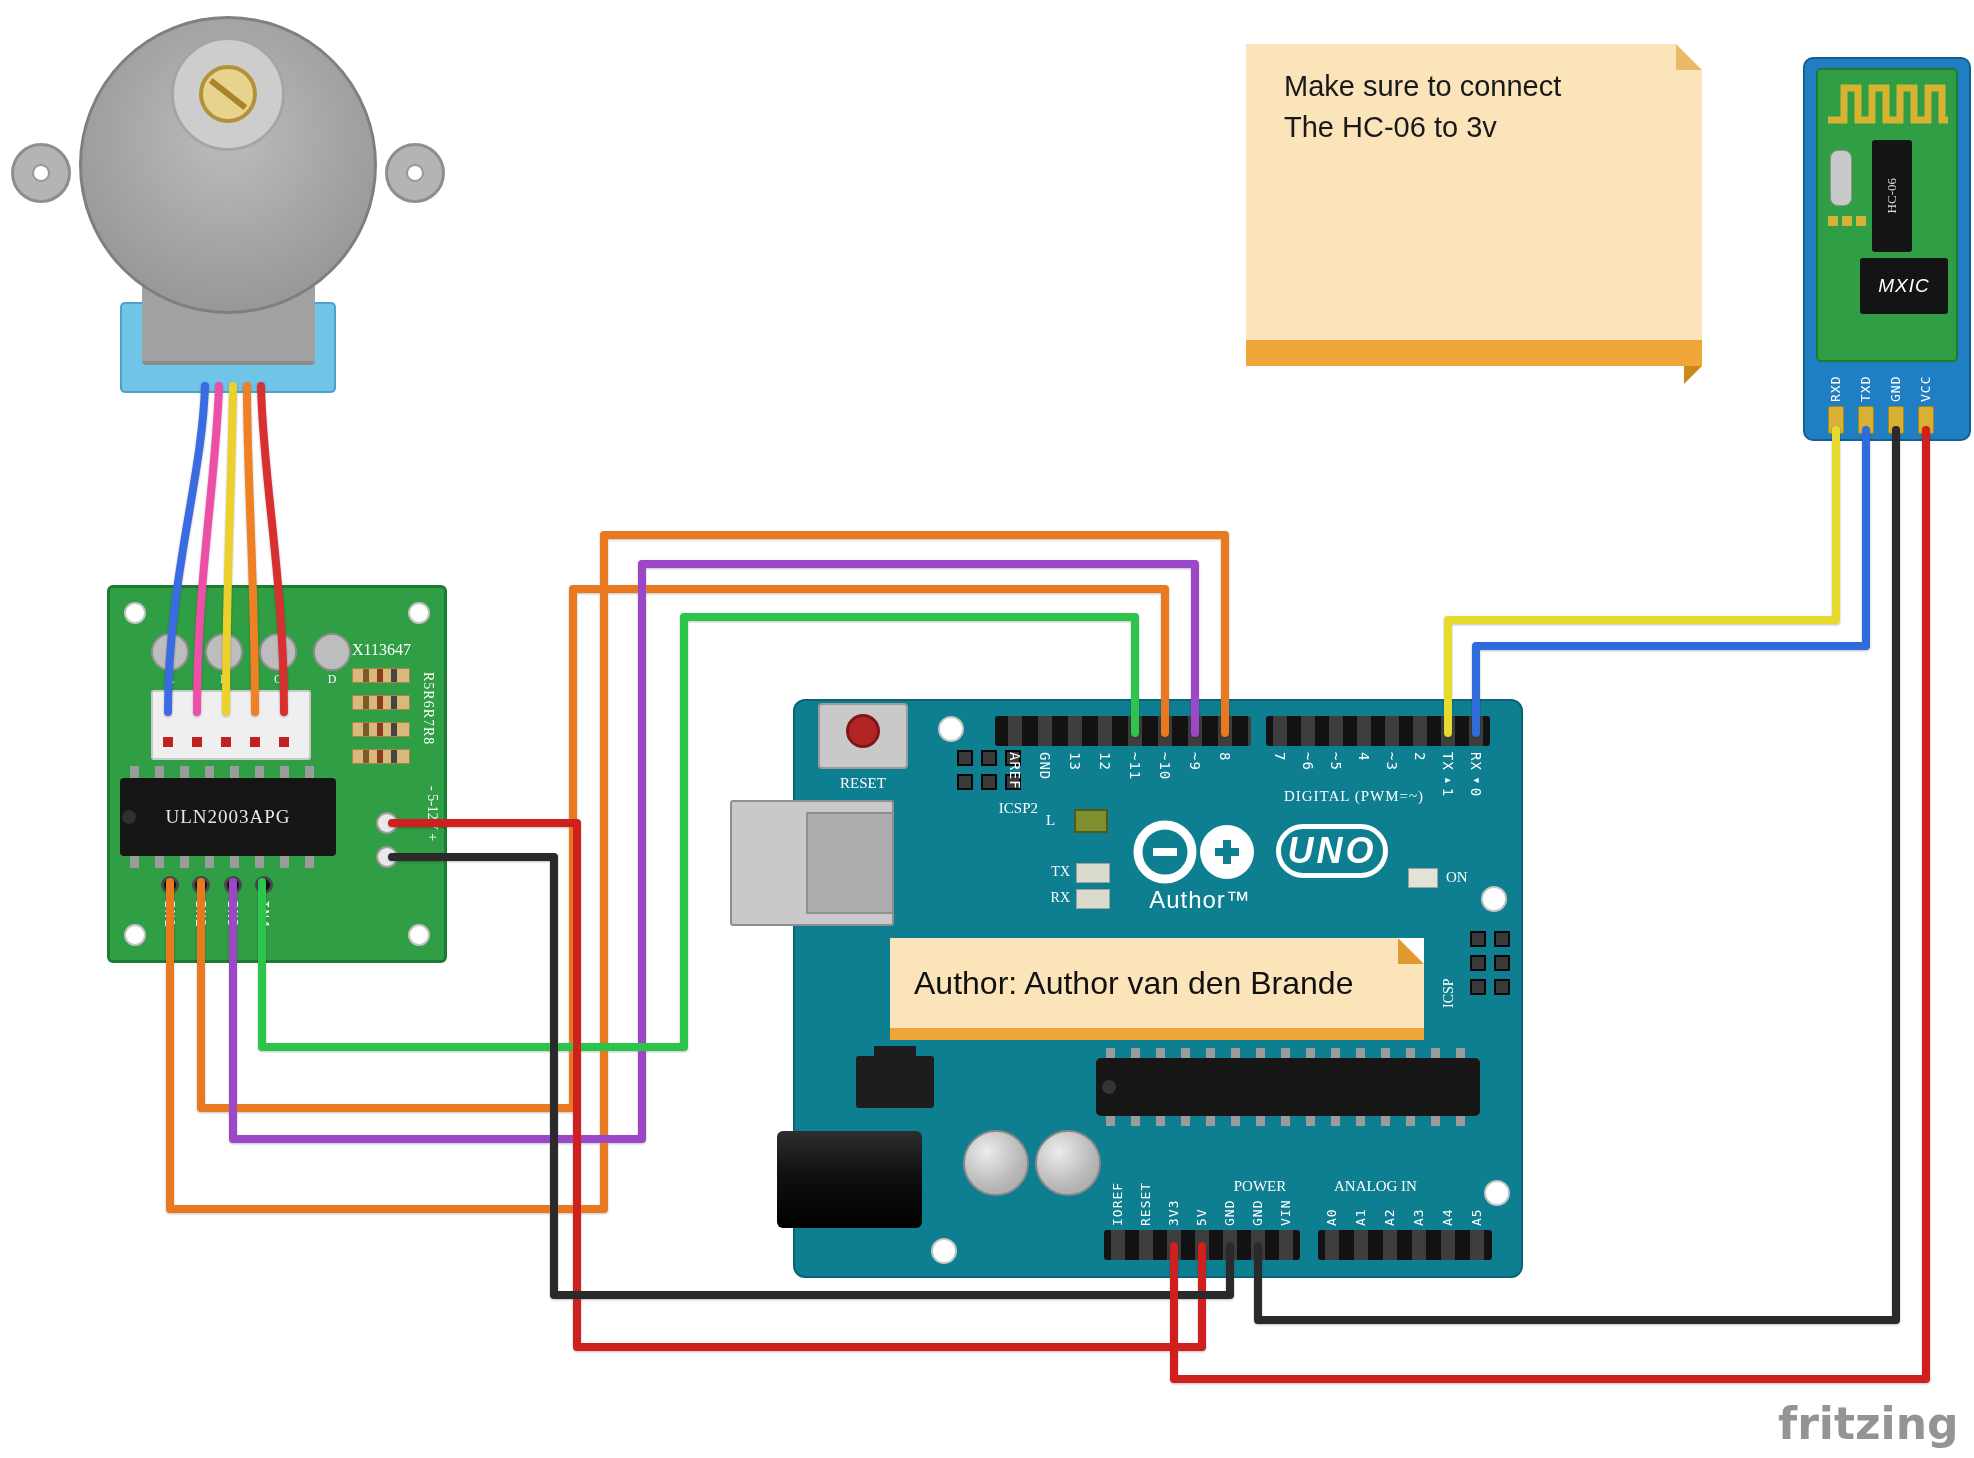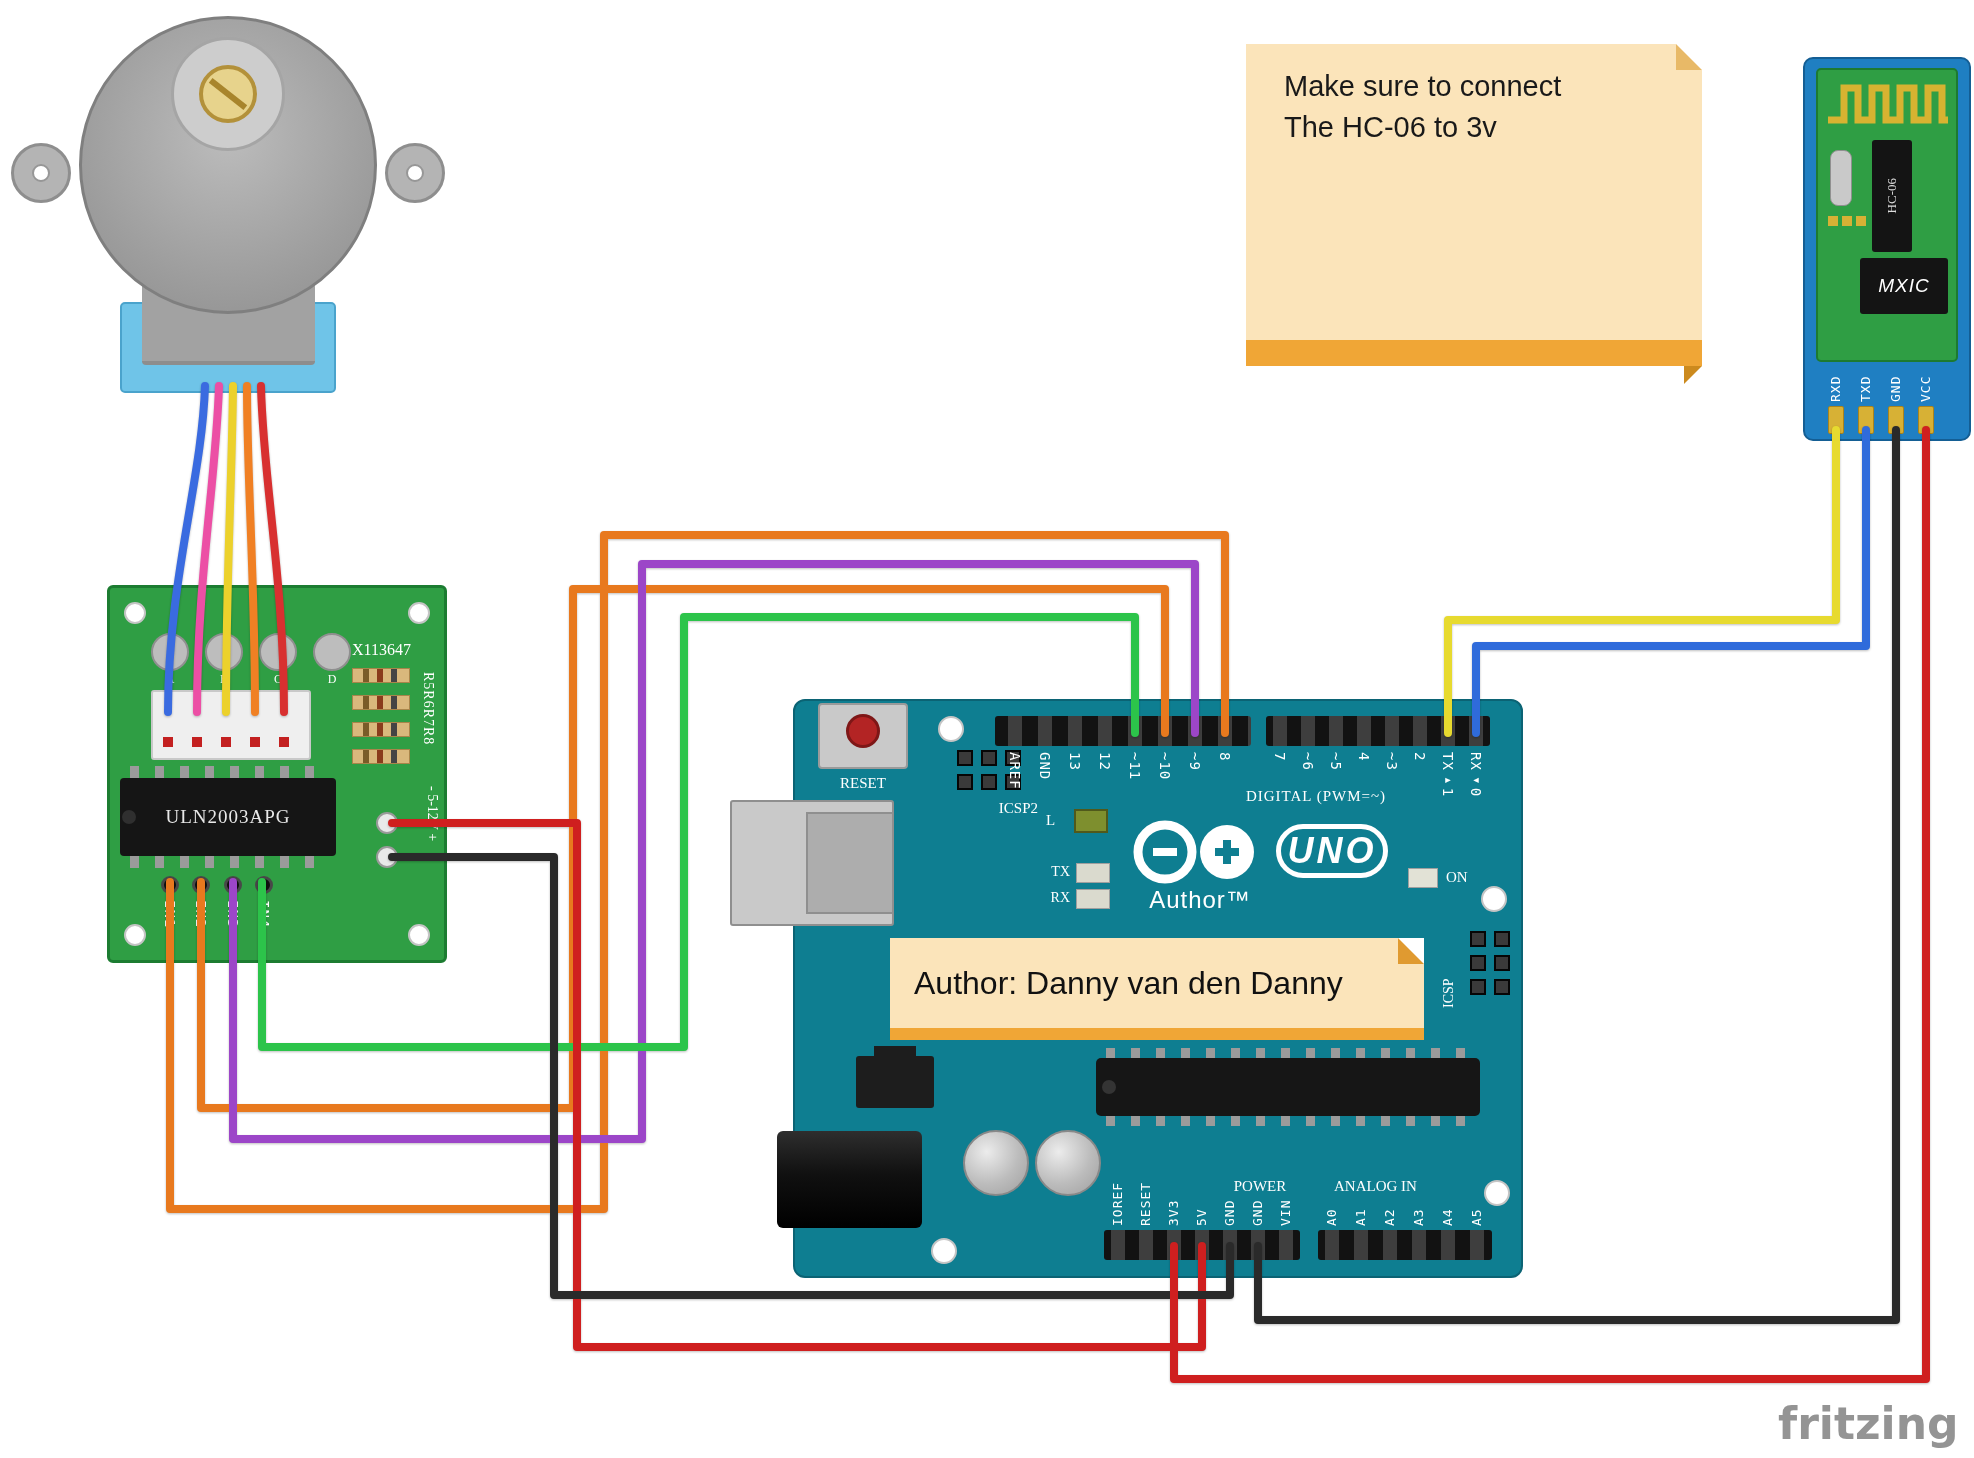--- a/index.html
+++ b/index.html
@@ -124,21 +124,21 @@
   <div class="pinlbl vdown" style="left:1186px;top:752px;height:74px">~9</div>
   <div class="pinlbl vdown" style="left:1216px;top:752px;height:74px">8</div>
   <div class="pinlbl vdown" style="left:1271px;top:752px;height:74px">7</div>
   <div class="pinlbl vdown" style="left:1299px;top:752px;height:74px">~6</div>
   <div class="pinlbl vdown" style="left:1327px;top:752px;height:74px">~5</div>
   <div class="pinlbl vdown" style="left:1355px;top:752px;height:74px">4</div>
   <div class="pinlbl vdown" style="left:1383px;top:752px;height:74px">~3</div>
   <div class="pinlbl vdown" style="left:1411px;top:752px;height:74px">2</div>
   <div class="pinlbl vdown" style="left:1439px;top:752px;height:74px">TX▸1</div>
   <div class="pinlbl vdown" style="left:1467px;top:752px;height:74px">RX◂0</div>
-  <div class="abs mono white" style="left:1136px;top:788px;width:360px;font-size:15px;letter-spacing:1px;text-align:center">DIGITAL (PWM=~)</div>
+  <div class="abs mono white" style="left:1174px;top:788px;width:360px;font-size:15px;letter-spacing:1px;text-align:center">DIGITAL (PWM=~)</div>
 
   <div class="abs mono white" style="left:1046px;top:812px;font-size:15px">L</div>
   <div class="abs" style="left:1074px;top:809px;width:34px;height:24px;background:#7e8f2e;border:2px solid #50591b"></div>
   <div class="abs mono white" style="left:1030px;top:864px;width:40px;font-size:14px;text-align:right">TX</div>
   <div class="abs" style="left:1076px;top:863px;width:34px;height:20px;background:#dadace;border:1px solid #9f9f9f"></div>
   <div class="abs mono white" style="left:1030px;top:890px;width:40px;font-size:14px;text-align:right">RX</div>
   <div class="abs" style="left:1076px;top:889px;width:34px;height:20px;background:#dadace;border:1px solid #9f9f9f"></div>
 
   <svg class="abs" style="left:1125px;top:812px" width="150" height="80" viewBox="0 0 150 80">
     <circle cx="40" cy="40" r="27" fill="none" stroke="#fff" stroke-width="9"></circle>
@@ -194,21 +194,21 @@
   <div class="pinlbl vup" style="left:1468px;top:1176px;height:50px;font-size:13px">A5</div>
 
   <div class="hole" style="left:938px;top:716px;width:26px;height:26px"></div>
   <div class="hole" style="left:1481px;top:886px;width:26px;height:26px"></div>
   <div class="hole" style="left:931px;top:1238px;width:26px;height:26px"></div>
   <div class="hole" style="left:1484px;top:1180px;width:26px;height:26px"></div>
 
   <div class="abs" style="left: 890px; top: 938px; width: 534px; height: 102px; z-index: 20; background-color: rgb(251, 228, 186);"></div>
   <div class="abs" style="left: 890px; top: 1028px; width: 534px; height: 12px; z-index: 20; background-color: rgb(240, 166, 54);"></div>
   <div class="abs" style="left:1398px;top:938px;width:0;height:0;border-bottom:26px solid #e09a30;border-right:26px solid #fff;z-index:21"></div>
-  <div class="abs" style="left:914px;top:938px;height:90px;line-height:90px;font-size:32px;color:#111;z-index:21">Author: Danny van den Danny</div>
+  <div class="abs" style="left:914px;top:938px;height:90px;line-height:90px;font-size:32px;color:#111;z-index:21">Author: Author van den Brande</div>
 </div>
 
 <div>
   <div class="abs" style="left: 1803px; top: 57px; width: 168px; height: 384px; border: 2px solid rgb(20, 94, 148); border-radius: 10px; background-color: rgb(31, 127, 194);"></div>
   <div class="abs" style="left: 1816px; top: 68px; width: 142px; height: 294px; border: 2px solid rgb(29, 122, 48); border-radius: 5px; background-color: rgb(47, 158, 68);"></div>
   <svg class="abs" style="left:1822px;top:76px" width="130" height="52" viewBox="0 0 130 52">
     <path d="M6 44 H22 V12 H36 V44 H50 V12 H64 V44 H78 V12 H92 V44 H106 V12 H120 V44 H126" fill="none" stroke="#d7b331" stroke-width="7"></path>
   </svg>
   <div class="abs" style="left:1830px;top:150px;width:22px;height:56px;background:#c9c9c9;border:1px solid #909090;border-radius:8px"></div>
   <div class="abs" style="left:1828px;top:216px;width:10px;height:10px;background:#d7b135"></div>

